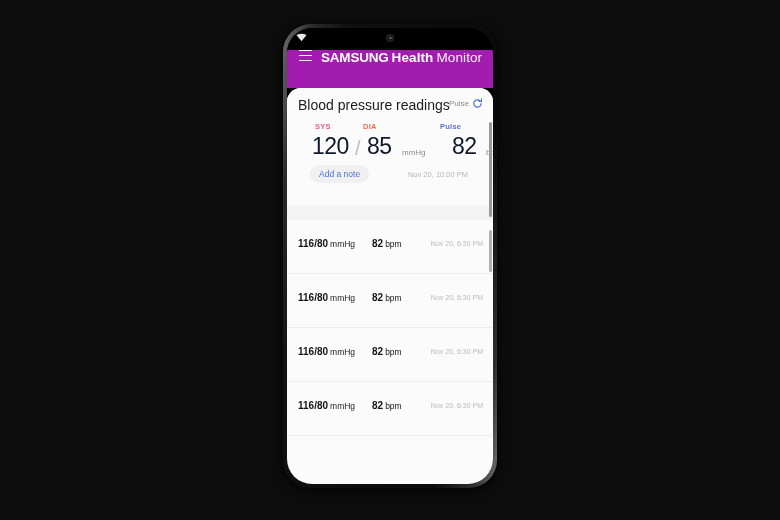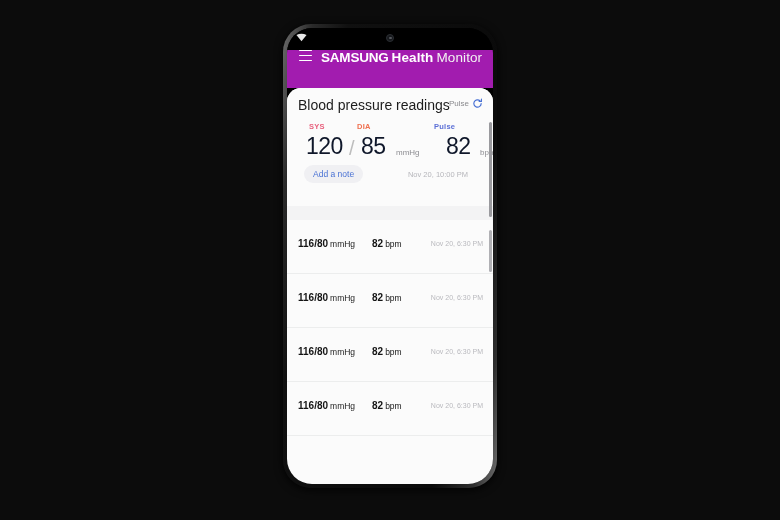--- a/index.html
+++ b/index.html
@@ -159,21 +159,21 @@
   }
   .sync-icon {
     width: 11px;
     height: 11px;
     display: block;
   }
 
   
   #current-card {
     background: #fbfbfb;
-    padding: 0 11px;
+    padding: 0 17px;
     position: relative;
     height: 84px;
     box-sizing: border-box;
   }
   #metric-labels {
     position: relative;
     height: 13px;
   }
   .metric-label {
     position: absolute;
@@ -237,21 +237,21 @@
     padding: 4px 9px;
     background: #f0f0f3;
     border-radius: 10px;
     font-size: 8.5px;
     color: #4a72d4;
     font-weight: 500;
     cursor: pointer;
   }
   #current-timestamp {
     position: absolute;
-    right: 14px;
+    right: 8px;
     top: 5px;
     font-size: 7.5px;
     color: #b6b6bb;
   }
 
   #card-gap {
     height: 14px;
     background: #f3f3f4;
   }
 

